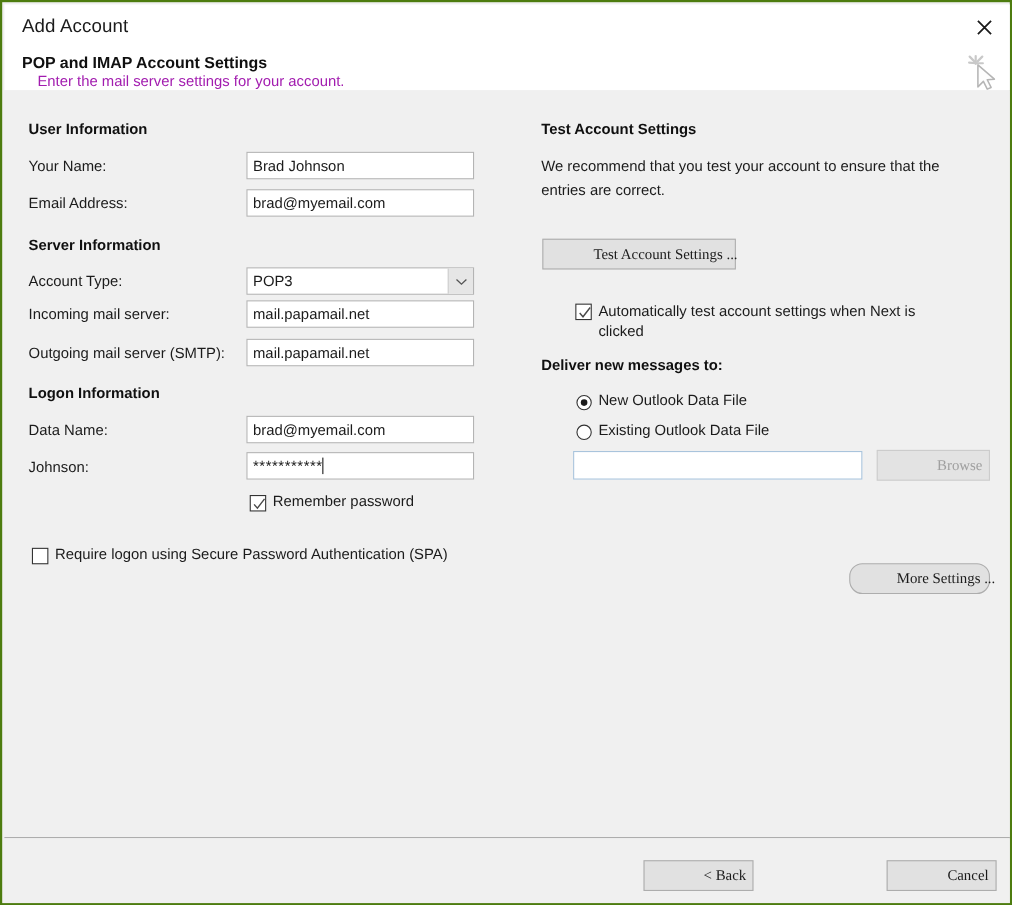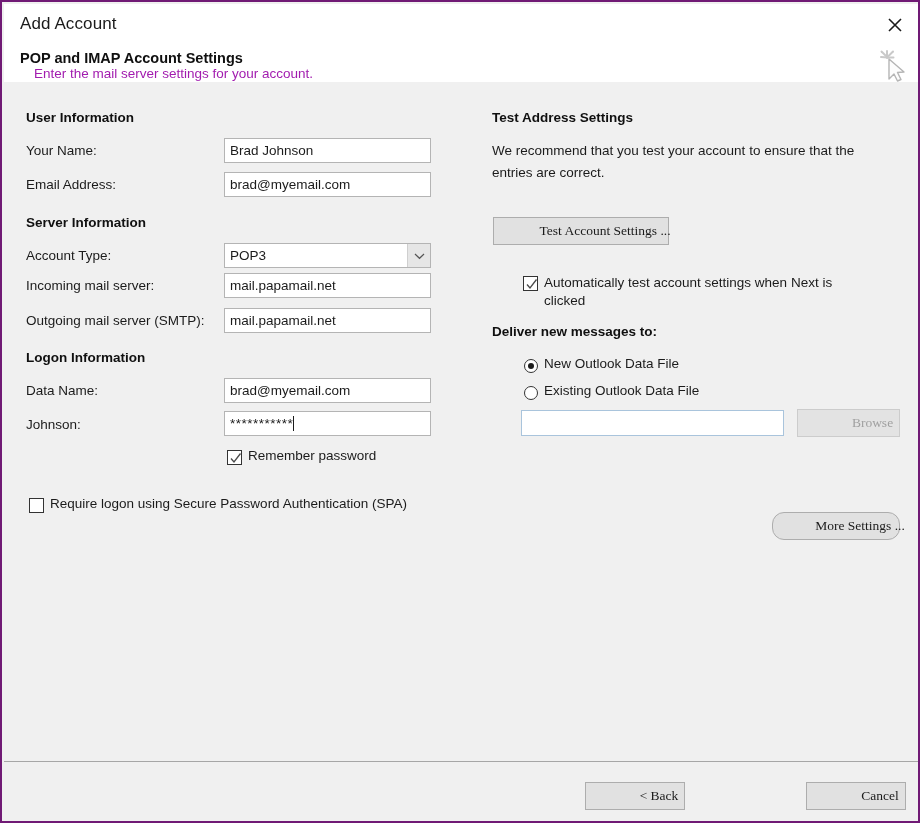--- a/index.html
+++ b/index.html
@@ -15,21 +15,21 @@
     -webkit-font-smoothing: antialiased;
   }
 
   
   .dialog {
     position: absolute;
     left: 0; top: 0;
     width: 920px;
     height: 823px;
     box-sizing: border-box;
-    border: 2px solid #701a75;
+    border: 2px solid #4d7c0f;
     background: #f0f0f0;
     overflow: hidden;
   }
 
   
   .titlebar {
     position: absolute;
     left: 2px; top: 2px;
     width: 916px;
     height: 78px;
@@ -333,21 +333,21 @@
         </svg>
       </span>
       <span class="cb-label">Remember password</span>
     </div>
 
     <div class="cb-wrap" style="left:25px; top:416px;">
       <span class="cbox"></span>
       <span class="cb-label">Require logon using Secure Password Authentication (SPA)</span>
     </div>
 
-    <div class="group-head" style="left:488px; top:28px;">Test Address Settings</div>
+    <div class="group-head" style="left:488px; top:28px;">Test Account Settings</div>
 
     <div class="plain-text" style="left:488px; top:58px; width:398px; line-height:22px;">We recommend that you test your account to ensure that the entries are correct.</div>
 
     <div class="btn" style="left:489px; top:135px; width:176px; height:28px;">Test Account Settings ...</div>
 
     <div class="cb-wrap" style="left:519px; top:194px;">
       <span class="cbox">
         <svg width="13" height="13" viewBox="0 0 13 13">
           <path d="M2 6.5 L5 10 L11.5 1.5" stroke="#4a4a4a" stroke-width="1.3" fill="none"></path>
         </svg>

